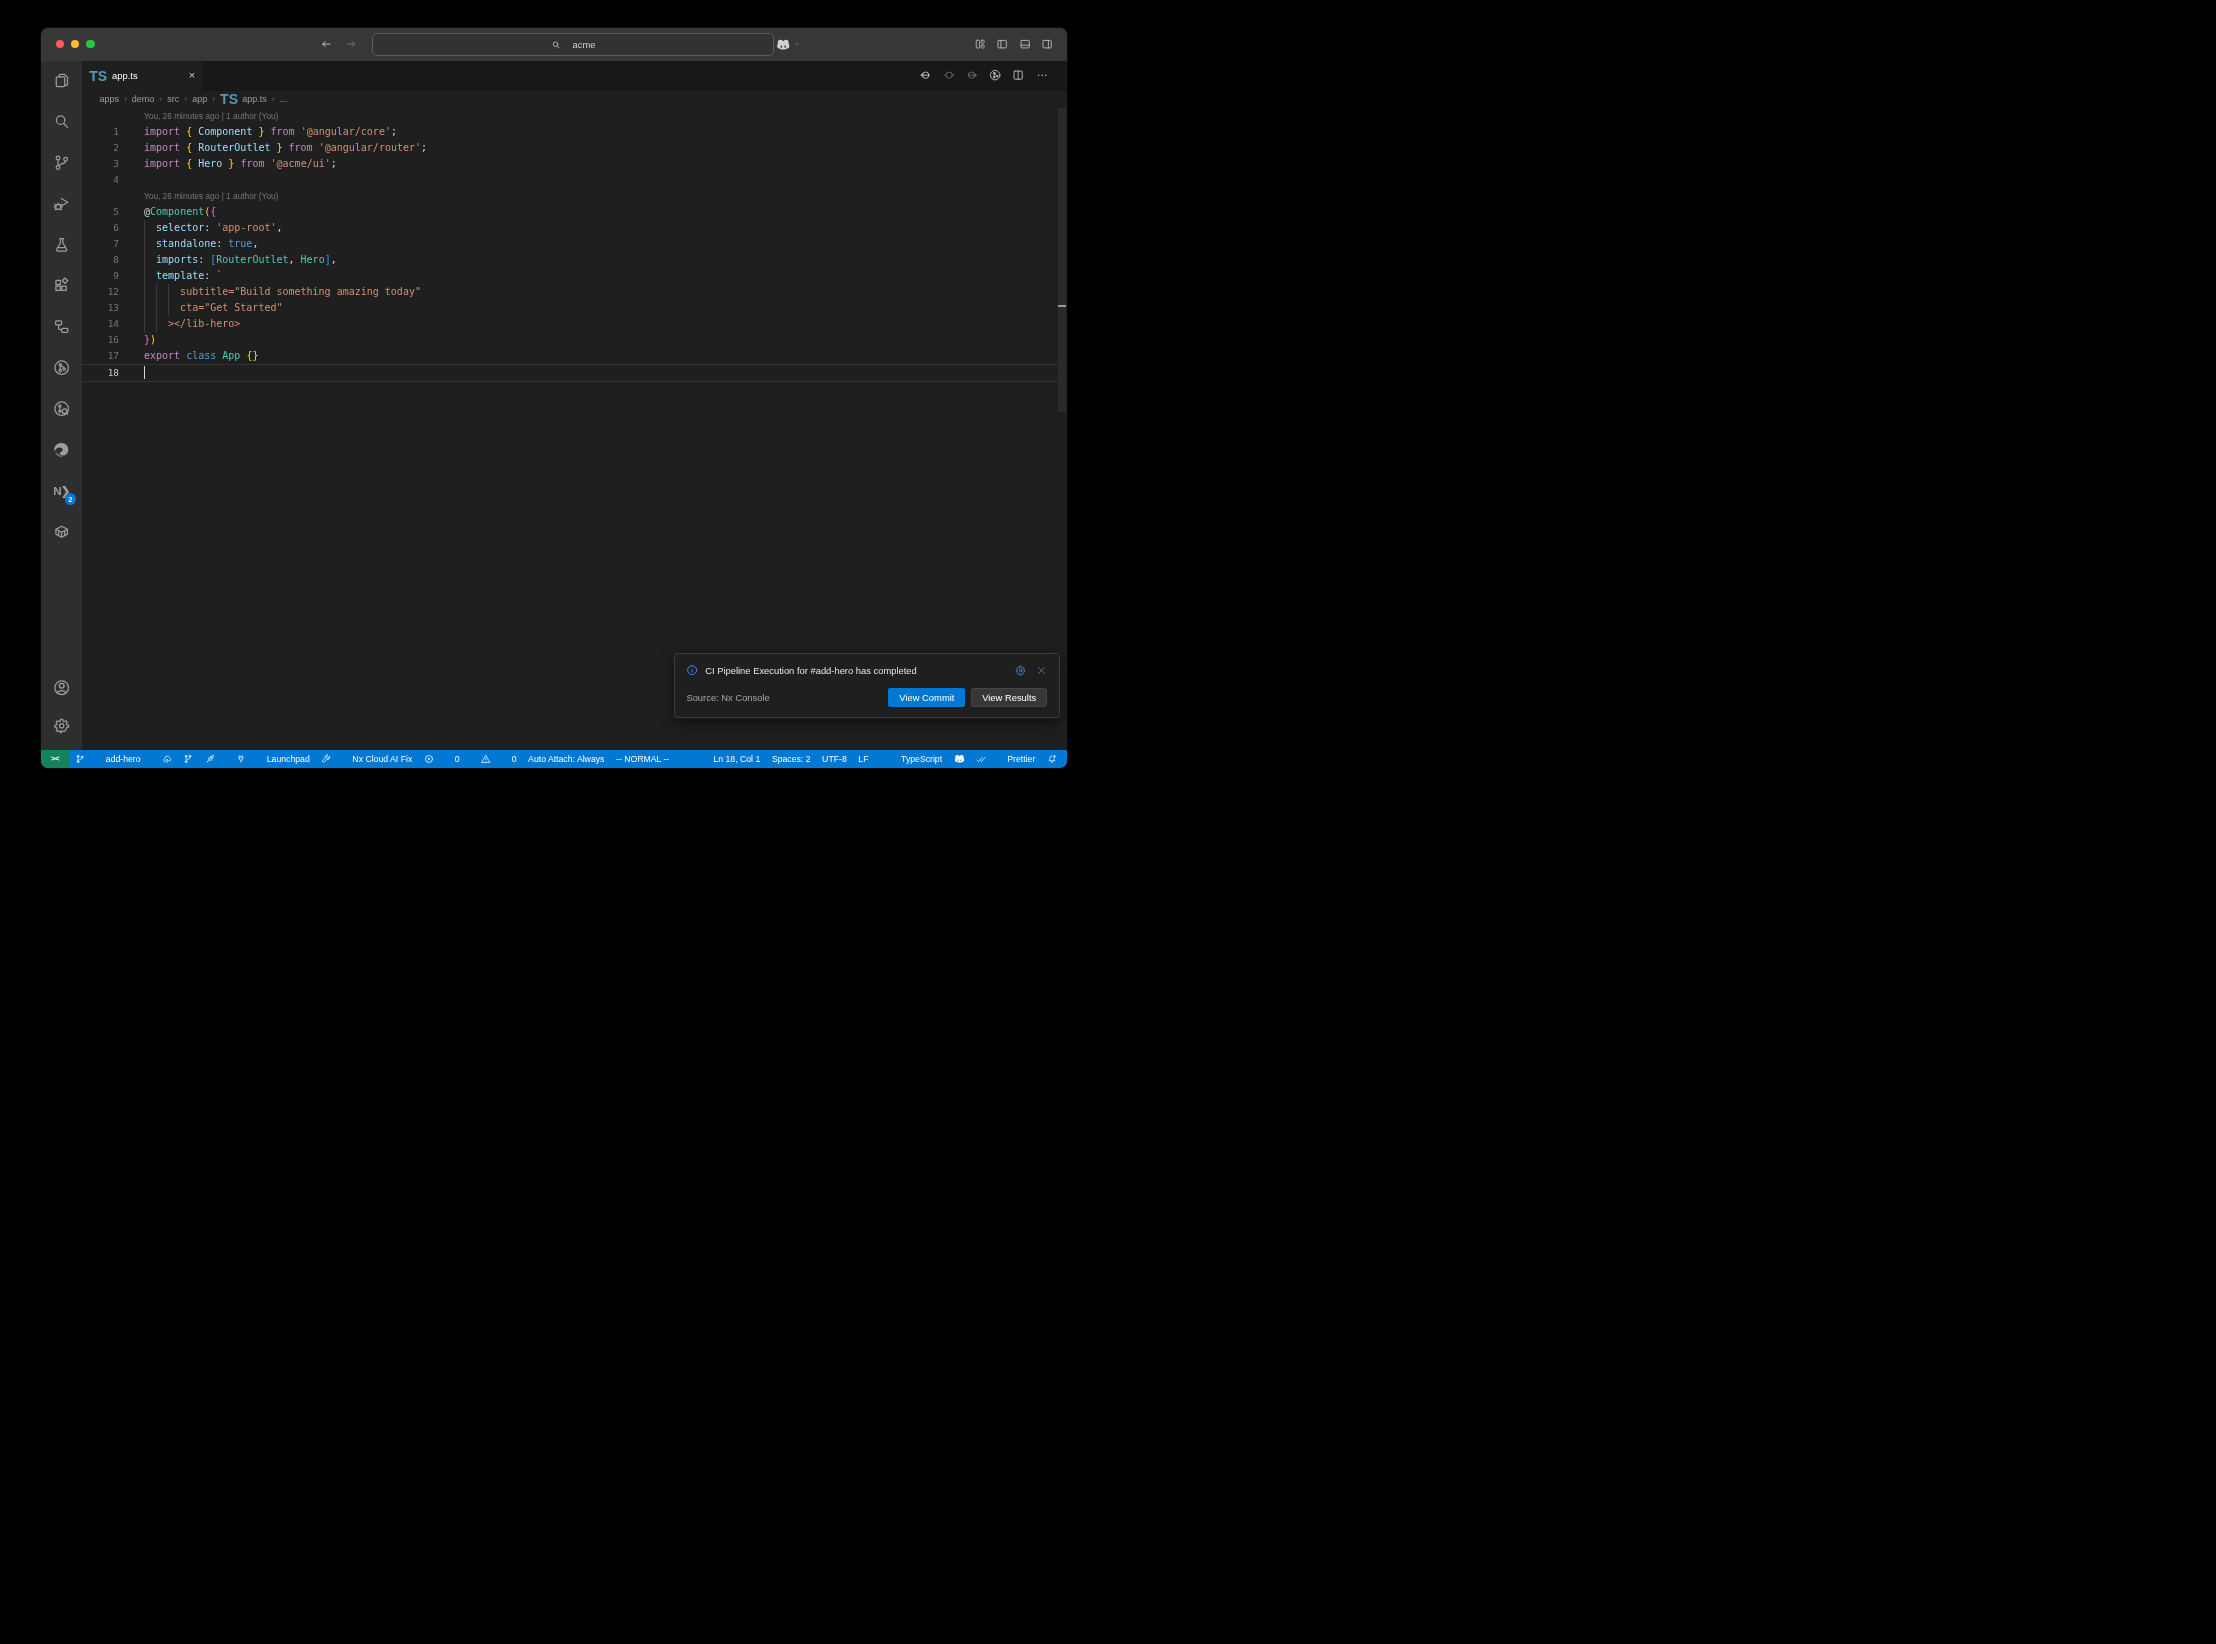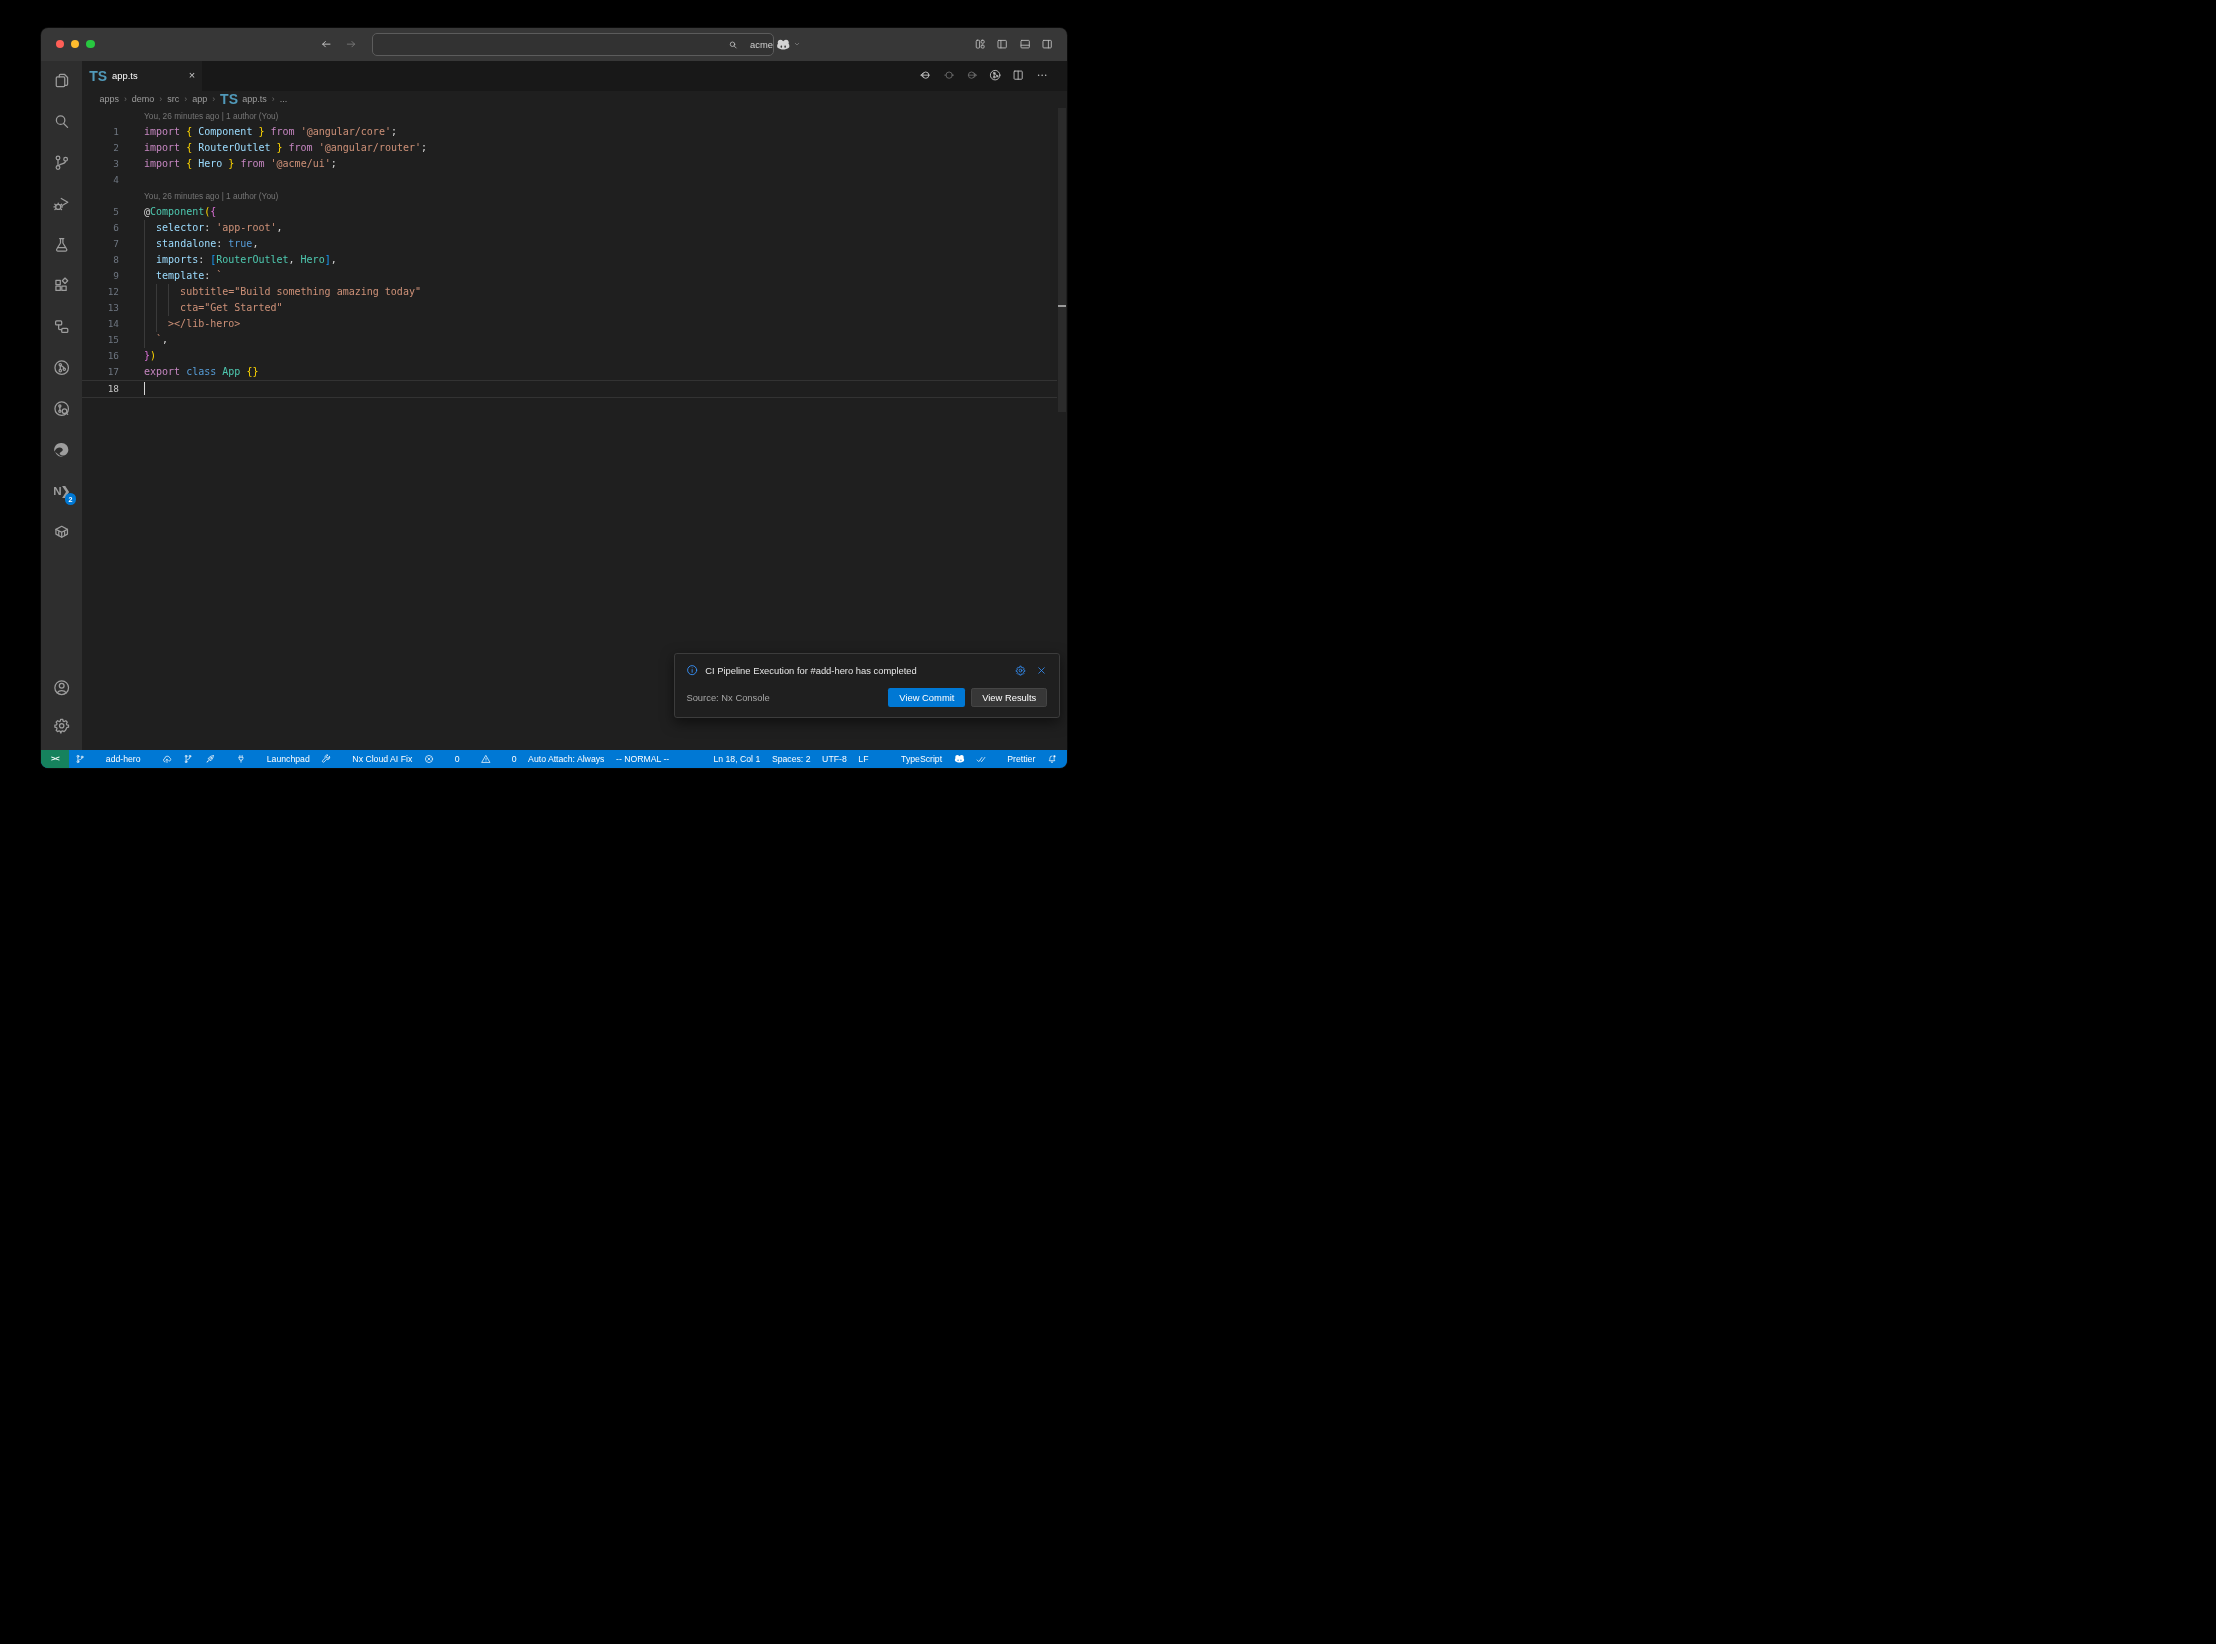--- a/index.html
+++ b/index.html
@@ -9,21 +9,21 @@
           border-radius:7.2px;overflow:hidden;display:flex;flex-direction:column;
           box-shadow:0 16px 51px rgba(0,0,0,.65),0 0 0 0.7px rgba(255,255,255,.08);}
   
   .titlebar{position:relative;height:33px;flex:0 0 33px;background:#373737;}
   .traffic{position:absolute;left:14.5px;top:12.3px;display:flex;gap:6.5px;}
   .traffic span{width:8.7px;height:8.7px;border-radius:50%;}
   .nav-arrows{position:absolute;left:279px;top:0;height:33px;display:flex;align-items:center;gap:13px;}
   .icon svg{display:block;}
   .searchbox{position:absolute;left:331px;top:5.8px;width:400px;height:21px;background:#323232;
              border:0.7px solid #5c5c5c;border-radius:5px;display:flex;align-items:center;
-             justify-content:flex-end;gap:12px;color:#cfcfcf;font-size:9.4px;}
+             justify-content:center;gap:12px;color:#cfcfcf;font-size:9.4px;}
   .copilot-tb{position:absolute;left:735px;top:0;height:33px;display:flex;align-items:center;gap:2.9px;color:#d2d2d2;}
   .layout-icons{position:absolute;right:13.8px;top:0;height:33px;display:flex;align-items:center;gap:10px;color:#bdbdbd;}
   
   .main{flex:1;display:flex;min-height:0;position:relative;}
   .activitybar{width:41px;flex:0 0 41px;background:#2e2e2e;display:flex;flex-direction:column;justify-content:space-between;}
   .ab-top{display:flex;flex-direction:column;}
   .ab-item{height:41px;display:flex;align-items:center;justify-content:center;color:#9d9d9d;position:relative;cursor:pointer;}
   .ab-item svg{width:17.4px;height:17.4px;}
   .ab-bottom{display:flex;flex-direction:column;padding-bottom:5.8px;}
   .ab-bottom .ab-item{height:38px;}
@@ -371,21 +371,20 @@
               <div class="row"><span class="ln">4</span><span class="code"></span></div>
               <div class="row"><span class="blame-txt">You, 26 minutes ago | 1 author (You)</span></div>
               <div class="row"><span class="ln">5</span><span class="code"><span style="color: rgb(212, 212, 212);">@</span><span style="color: rgb(78, 201, 176);">Component</span><span style="color: rgb(255, 215, 0);">(</span><span style="color: rgb(218, 112, 214);">{</span></span></div>
               <div class="row"><span class="ln">6</span><span class="guide" style="left: 62px;"></span><span class="code"><span style="color: rgb(212, 212, 212);">  </span><span style="color: rgb(156, 220, 254);">selector</span><span style="color: rgb(212, 212, 212);">: </span><span style="color: rgb(206, 145, 120); margin-top: 20px;">'app-root'</span><span style="color: rgb(212, 212, 212);">,</span></span></div>
               <div class="row"><span class="ln">7</span><span class="guide" style="left: 62px;"></span><span class="code"><span style="color: rgb(212, 212, 212);">  </span><span style="color: rgb(156, 220, 254);">standalone</span><span style="color: rgb(212, 212, 212);">: </span><span style="color: rgb(86, 156, 214);">true</span><span style="color: rgb(212, 212, 212);">,</span></span></div>
               <div class="row"><span class="ln">8</span><span class="guide" style="left: 62px;"></span><span class="code"><span style="color: rgb(212, 212, 212);">  </span><span style="color: rgb(156, 220, 254);">imports</span><span style="color: rgb(212, 212, 212);">: </span><span style="color: rgb(23, 159, 255);">[</span><span style="color: rgb(78, 201, 176);">RouterOutlet</span><span style="color: rgb(212, 212, 212);">, </span><span style="color: rgb(78, 201, 176);">Hero</span><span style="color: rgb(23, 159, 255);">]</span><span style="color: rgb(212, 212, 212);">,</span></span></div>
               <div class="row"><span class="ln">9</span><span class="guide" style="left: 62px;"></span><span class="code"><span style="color: rgb(212, 212, 212);">  </span><span style="color: rgb(156, 220, 254);">template</span><span style="color: rgb(212, 212, 212);">: </span><span style="color: rgb(206, 145, 120);">`</span></span></div>
               <div class="row"><span class="ln">12</span><span class="guide" style="left: 62px;"></span><span class="guide" style="left: 74px;"></span><span class="guide" style="left: 86px;"></span><span class="code"><span style="color: rgb(206, 145, 120);">      subtitle="Build something amazing today"</span></span></div>
               <div class="row"><span class="ln">13</span><span class="guide" style="left: 62px;"></span><span class="guide" style="left: 74px;"></span><span class="guide" style="left: 86px;"></span><span class="code"><span style="color: rgb(206, 145, 120);">      cta="Get Started"</span></span></div>
               <div class="row"><span class="ln">14</span><span class="guide" style="left: 62px;"></span><span class="guide" style="left: 74px;"></span><span class="code"><span style="color: rgb(206, 145, 120);">    &gt;&lt;/lib-hero&gt;</span></span></div>
-              <div class="row"><span class="ln">15</span><span class="guide" style="left: 62px;"></span><span class="code"><span style="color: rgb(206, 145, 120);">  `</span><span style="color: rgb(212, 212, 212);">,</span></span></div>
               <div class="row"><span class="ln">16</span><span class="code"><span style="color: rgb(218, 112, 214);">}</span><span style="color: rgb(255, 215, 0);">)</span></span></div>
               <div class="row"><span class="ln">17</span><span class="code"><span style="color: rgb(197, 134, 192);">export</span><span style="color: rgb(212, 212, 212);"> </span><span style="color: rgb(86, 156, 214);">class</span><span style="color: rgb(212, 212, 212);"> </span><span style="color: rgb(78, 201, 176);">App</span><span style="color: rgb(212, 212, 212);"> </span><span style="color: rgb(255, 215, 0);">{}</span></span></div>
               <div class="row current"><span class="ln">18</span><span class="code"></span><span class="cursor"></span></div>
             </div>
           <div class="scrollbar">
             <div class="sb-slider"></div>
             <div class="sb-marker"></div>
           </div>
         </div>
       </div>

